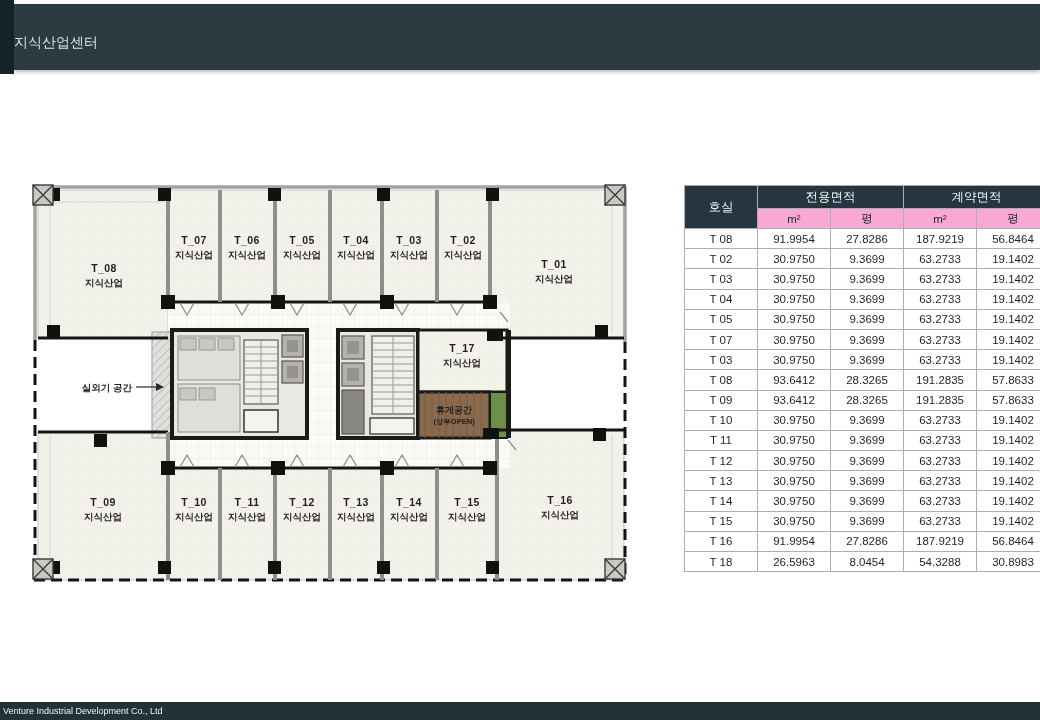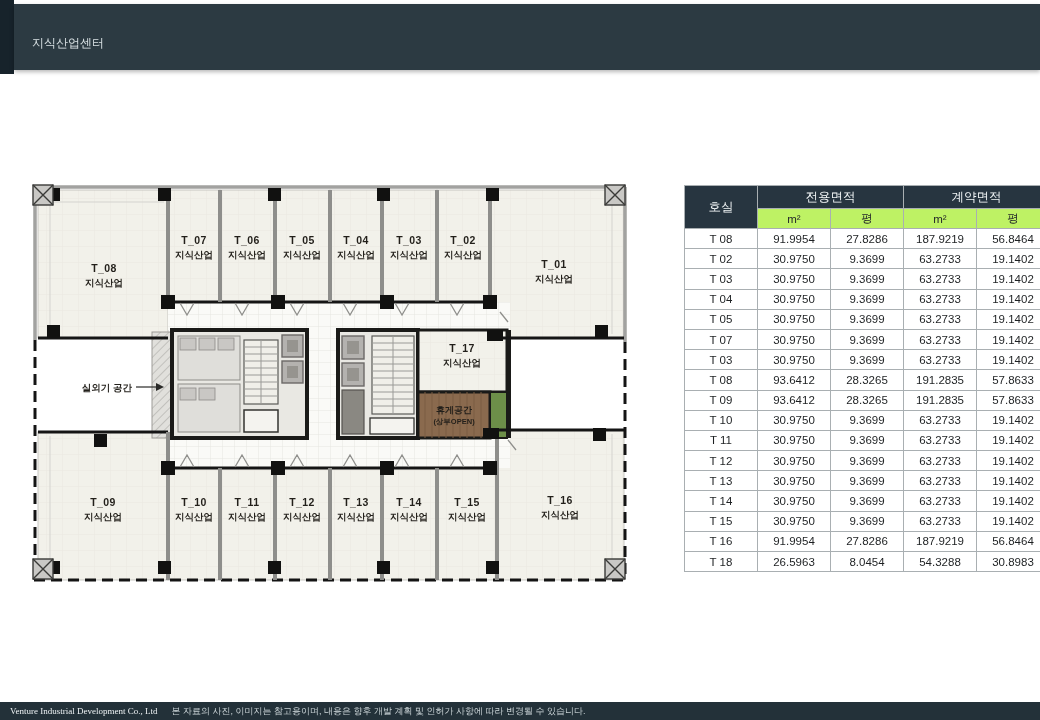--- a/index.html
+++ b/index.html
@@ -9,47 +9,47 @@
     margin:0 auto;
   }
   
   .header-accent { position:absolute; left:0; top:0; width:14px; height:74px; background:#17232b; }
   .header-bar {
     position:absolute; left:14px; top:4px; width:1026px; height:66px;
     background:#2c3a42; display:flex; align-items:center;
     box-shadow:0 2px 4px rgba(0,0,0,.28);
   }
   .title { color:#ffffff; font-size:24px; font-weight:600; margin-left:34px; letter-spacing:.5px; white-space:nowrap; }
-  .subtitle { color:#d9e1e4; font-size:12px; margin-left:18px; margin-top:12px; white-space:nowrap; }
+  .subtitle { color:#d9e1e4; font-size:14px; margin-top:12px; white-space:nowrap; }
 
   
   .plan { position:absolute; left:30px; top:182px; width:600px; height:410px; }
   .plan svg { display:block; }
   .plan text { font-family:"Liberation Sans","DejaVu Sans",sans-serif; fill:#221f1a; }
   .u-id   { font-size:10.5px; font-weight:700; letter-spacing:.4px; }
   .u-type { font-size:9.5px;  font-weight:700; }
   .rest1  { font-size:9px;  font-weight:700; }
   .rest2  { font-size:7.5px; font-weight:700; }
   .outlbl { font-size:9.5px; font-weight:700; }
 
   
   .table-wrap { position:absolute; left:684px; top:185px; width:366px; }
   table.area { width:100%; border-collapse:collapse; table-layout:fixed; }
   table.area th, table.area td { border:1px solid #a9afb2; text-align:center; vertical-align:middle; padding:0; }
   th.dark { background:#273540; color:#f2f6f7; font-weight:500; font-size:12.5px; height:22px; border-color:#8d9499; }
   th.roomcol { width:72px; }
-  tr.sub th { background:#bef264; color:#24282a; font-weight:400; font-size:11.5px; height:19px; }
+  tr.sub th { background:#f9a8d4; color:#24282a; font-weight:400; font-size:11.5px; height:19px; }
   tbody.rows td { font-size:11.5px; color:#1d2022; height:19.2px; background:#ffffff; }
 
   
   .footer {
     position:absolute; left:0; bottom:0; width:1040px; height:18px; background:#233139;
     display:flex; align-items:center; font-size:9px; color:#dde4e7;
   }
-  .footer .company { margin-left:10px; color:#eef2f4; white-space:nowrap;font-family:Liberation Serif, serif; }
+  .footer .company { margin-left:3px; color:#eef2f4; white-space:nowrap; }
   .footer .disclaimer { margin-left:14px; color:#ccd5d8; white-space:nowrap; }
   .footer .page { margin-left:auto; margin-right:14px; color:#e4eaec;margin-top:36px; }
 </style>
 </head>
 <body>
 
 <div class="slide">
 
   <div class="header-accent"></div>
   <div class="header-bar">
@@ -388,17 +388,16 @@
             <td>8.0454</td>
             <td>54.3288</td>
             <td>30.8983</td>
           </tr>
         </tbody>
     </table>
   </div>
 
   <div class="footer">
     <span class="company">Venture Industrial Development Co., Ltd</span>
-    <span class="disclaimer">본 자료의 사진, 이미지는 참고용이며, 내용은 향후 개발 계획 및 인허가 사항에 따라 변경될 수 있습니다.</span>
     <span class="page">25</span>
   </div>
 
 </div>
 
 </body></html>

